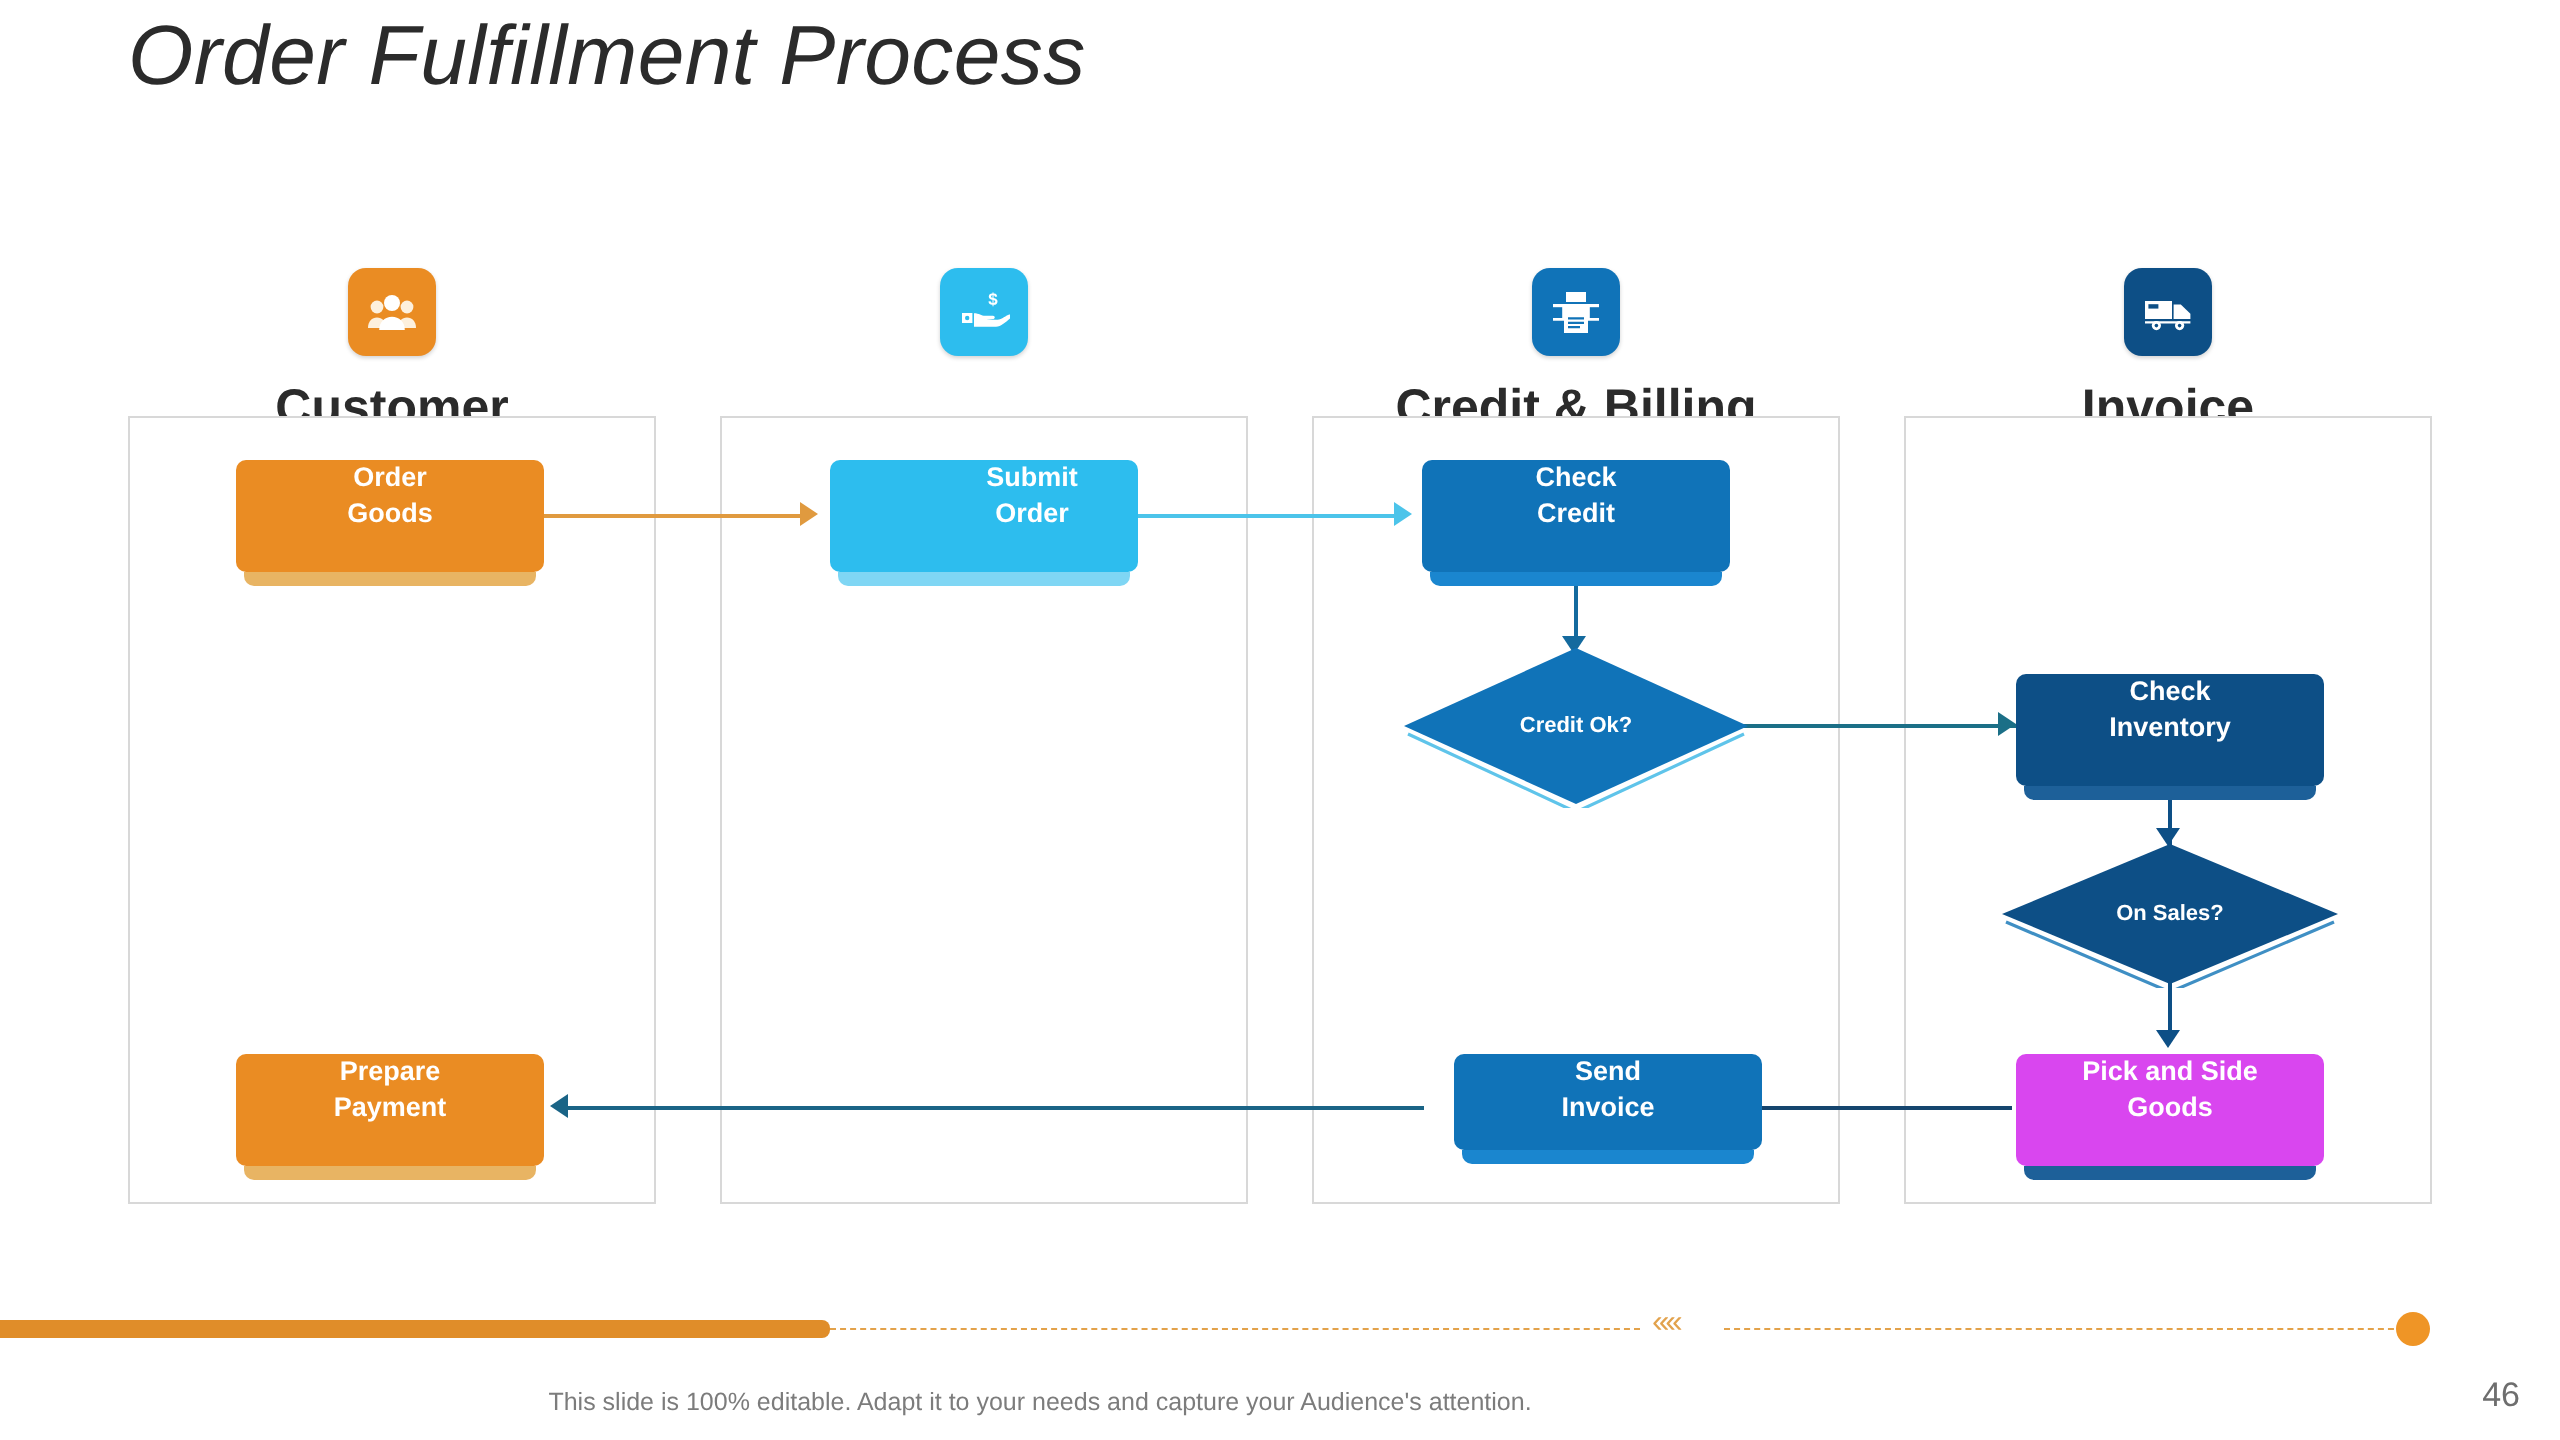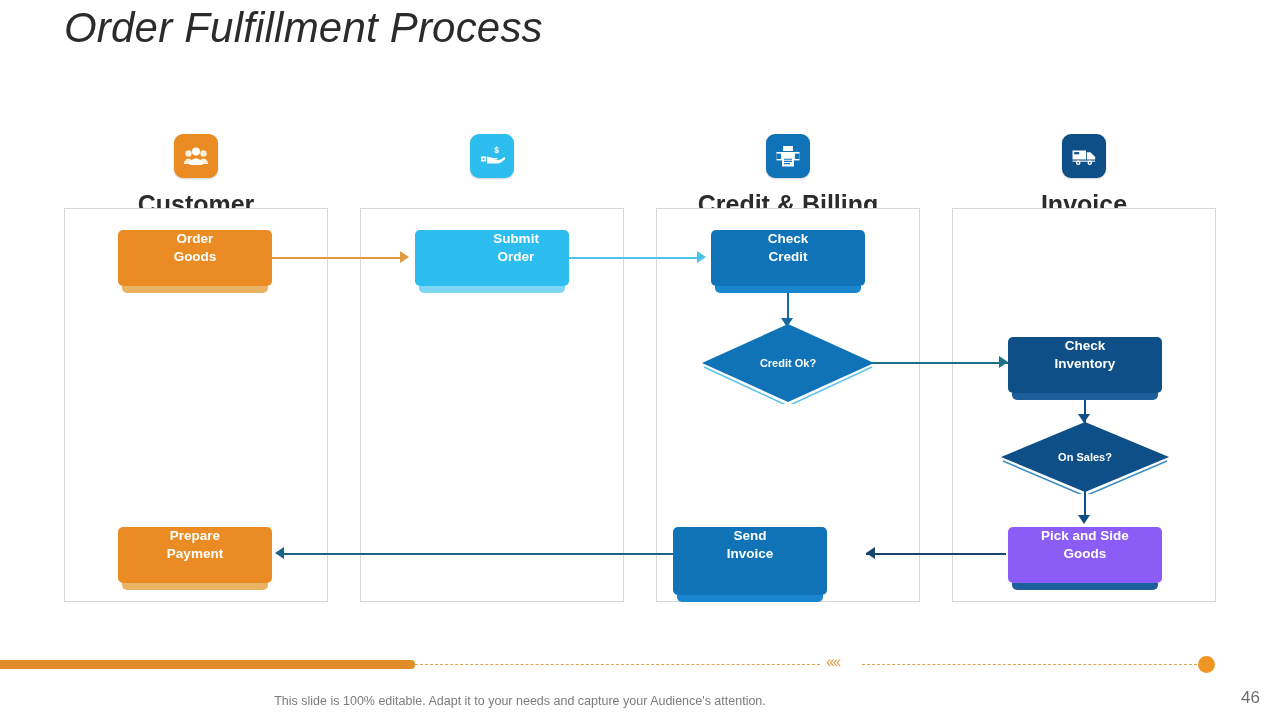--- a/index.html
+++ b/index.html
@@ -268,27 +268,27 @@
 </div>
 
 <div class="diamond" style="left:999px; top:420px; width:172px; height:74px;">
   <svg width="172" height="74" viewBox="0 0 172 74" style="display:block;">
     <polygon points="86,2 170,37 86,72 2,37" fill="#0d4f86"></polygon>
     <polyline points="4,41 86,76 168,41" fill="none" stroke="#3f8fc4" stroke-width="1.6"></polyline>
   </svg>
   <div class="dlabel">On Sales?</div>
 </div>
 
-<div class="node" style="left:1008px; top:527px; width:154px; height:56px; background:#8b5cf6;">
+<div class="node" style="left:1008px; top:527px; width:154px; height:56px; background:#d946ef;">
   <span class="shadowbar" style="background:#1d6099;"></span>
   <span class="node-label">Pick and Side
 Goods</span>
 </div>
 
-<div class="node" style="left:673px; top:527px; width:154px; height:68px; background:#1073b8;">
+<div class="node" style="left:727px; top:527px; width:154px; height:48px; background:#1073b8;">
   <span class="shadowbar" style="background:#1a86cf;"></span>
   <span class="node-label">Send
 Invoice</span>
 </div>
 
 <div class="node" style="left:118px; top:527px; width:154px; height:56px; background:#ea8c23;">
   <span class="shadowbar" style="background:#e8b463;"></span>
   <span class="node-label">Prepare
 Payment</span>
 </div>

